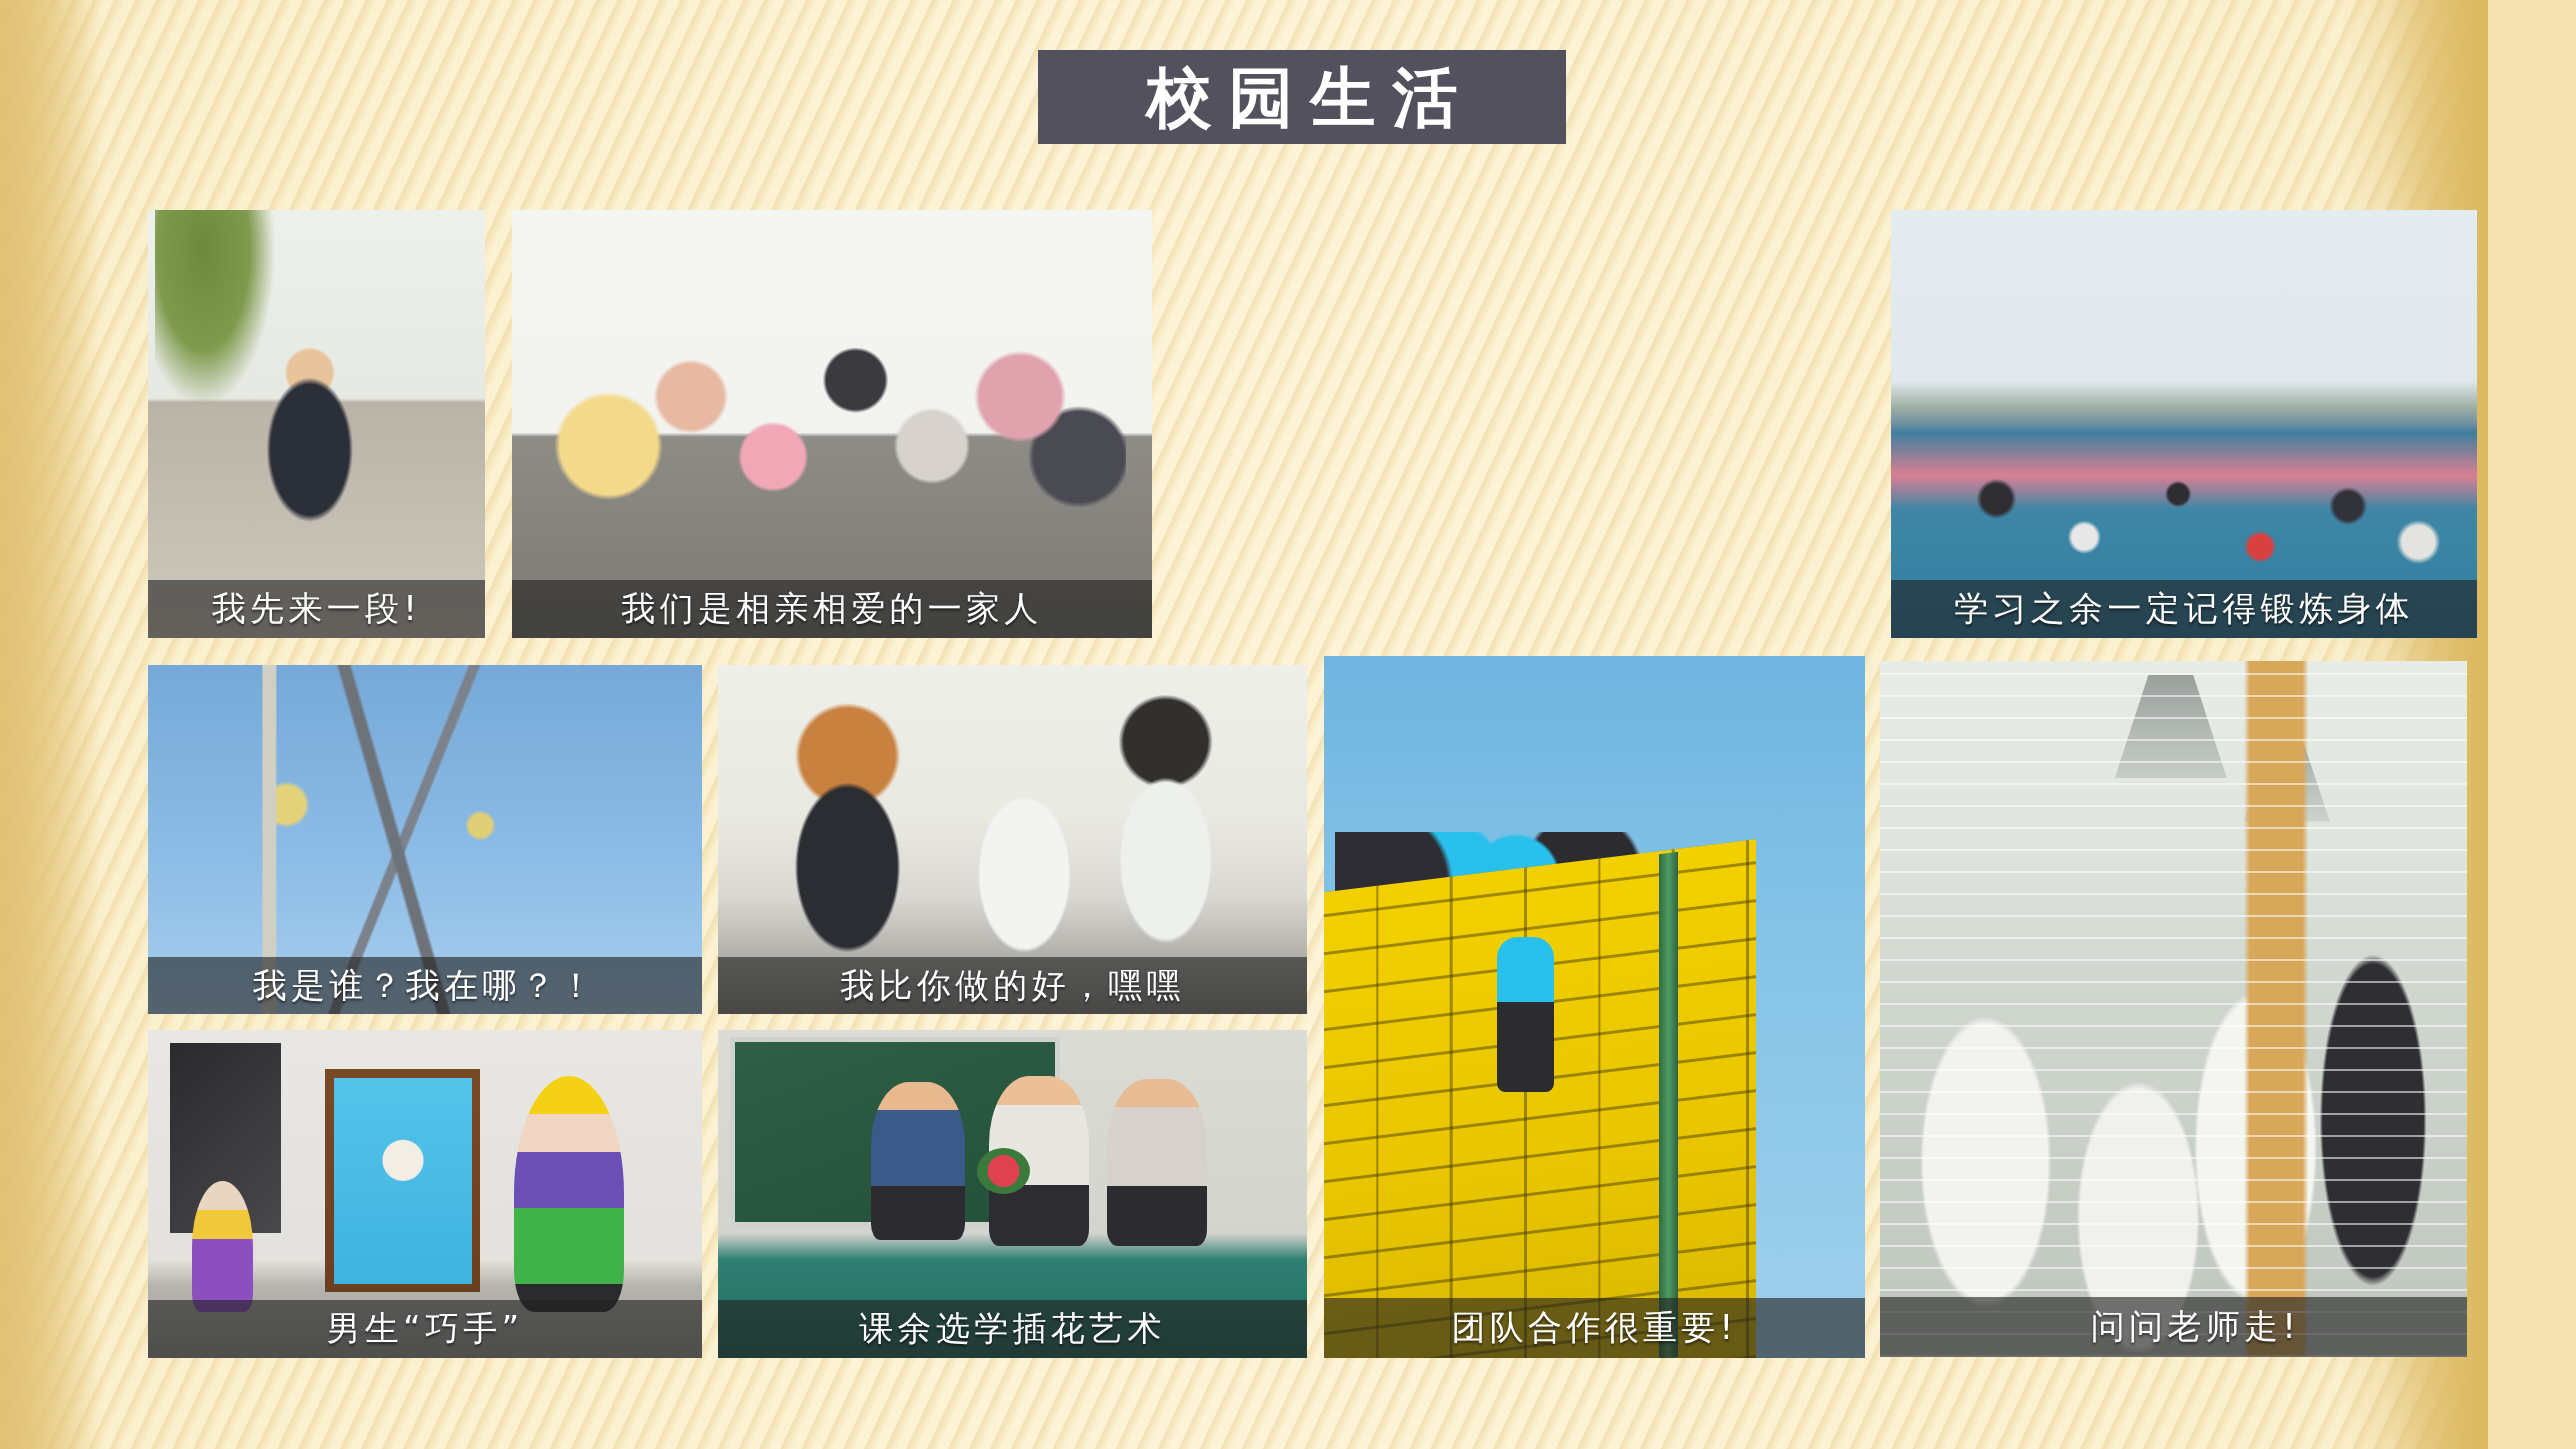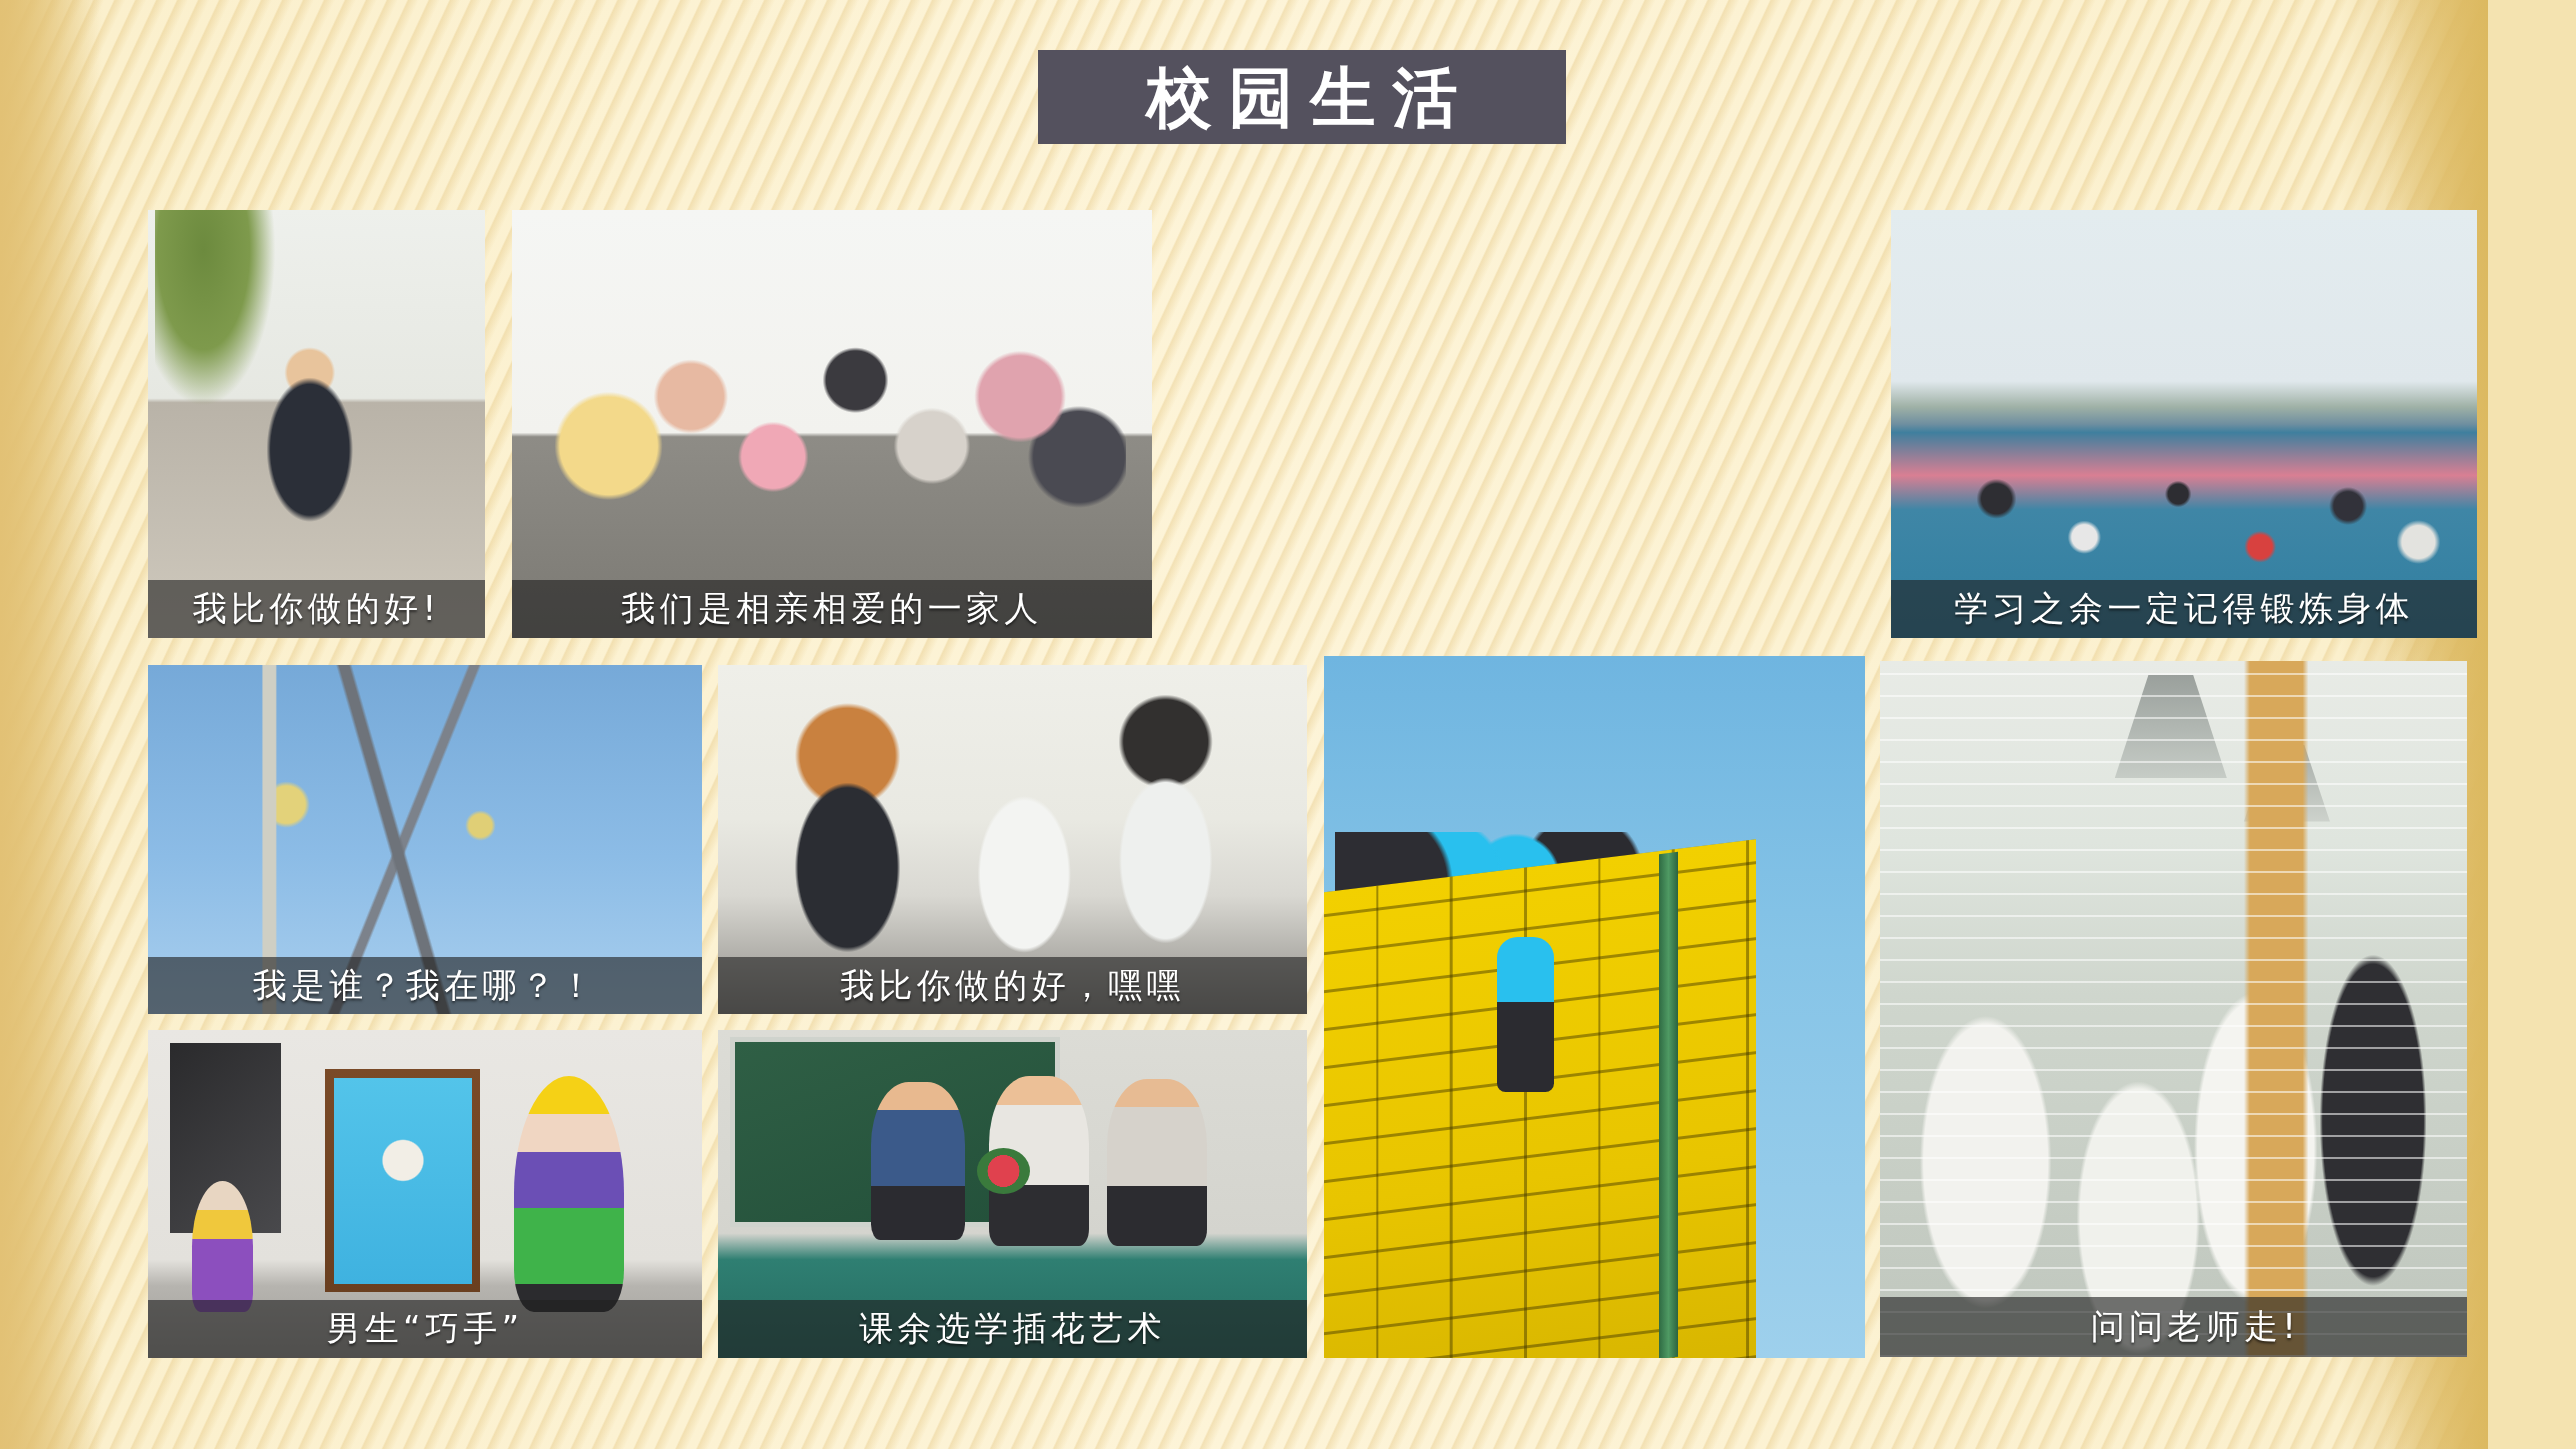--- a/index.html
+++ b/index.html
@@ -153,21 +153,21 @@
 
   <div class="edge l"></div>
   <div class="edge r"></div>
 
   <div class="title-bar">
     <span class="t">校园生活</span>
   </div>
 
   <div class="ph" style="left:148px;top:210px;width:337px;height:428px;">
     <div class="art a1"></div>
-    <div class="cap c" style="height:58px;font-size:34px;">我比你做的好!</div>
+    <div class="cap c" style="height:58px;font-size:34px;">我先来一段!</div>
   </div>
 
   <div class="ph" style="left:512px;top:210px;width:640px;height:428px;">
     <div class="art a2"></div>
     <div class="cap c" style="height:58px;font-size:34px;">我们是相亲相爱的一家人</div>
   </div>
 
 
   <div class="ph" style="left:1891px;top:210px;width:586px;height:428px;">
     <div class="art a4"></div>
@@ -184,20 +184,21 @@
     <div class="cap c" style="height:57px;font-size:34px;">我比你做的好，嘿嘿</div>
   </div>
 
   <div class="ph" style="left:1324px;top:656px;width:541px;height:702px;">
     <div class="art a7">
       <div class="tops"></div>
       <div class="wall"></div>
       <div class="post"></div>
       <div class="climber"></div>
     </div>
+    <div class="cap c" style="height:60px;font-size:34px;">团队合作很重要!</div>
   </div>
 
   <div class="ph" style="left:1880px;top:661px;width:587px;height:696px;">
     <div class="art a8">
       <div class="hood"></div>
       <div class="hood2"></div>
     </div>
     <div class="cap c" style="height:60px;font-size:34px;padding-left:44px;">问问老师走!</div>
   </div>
 

